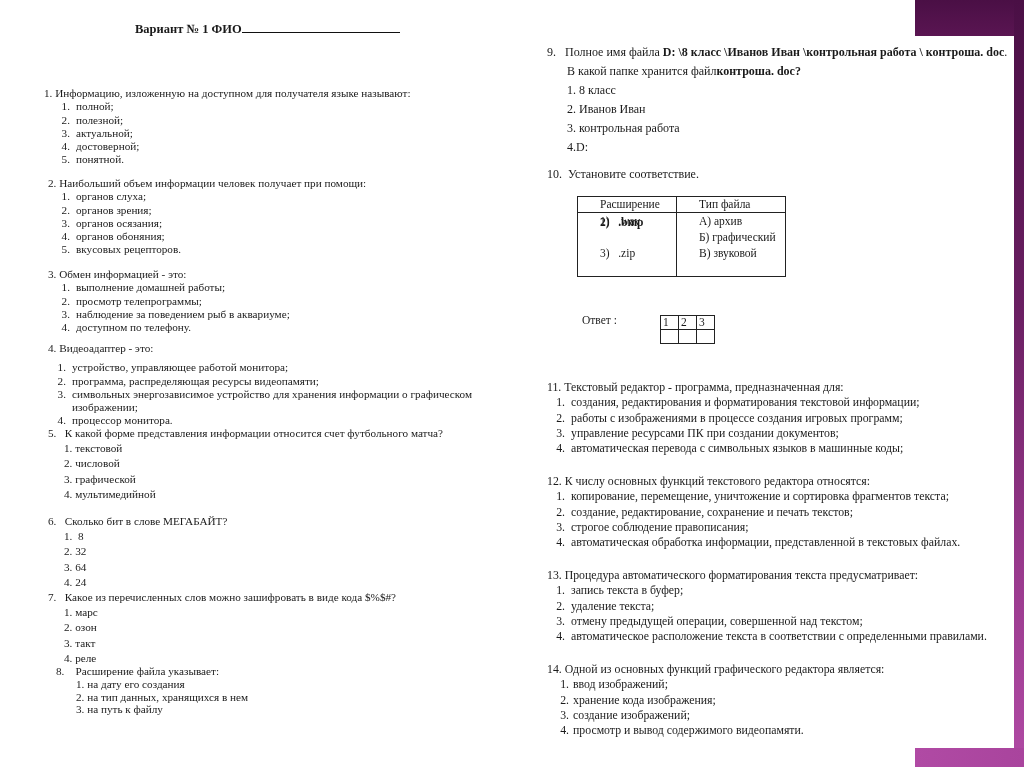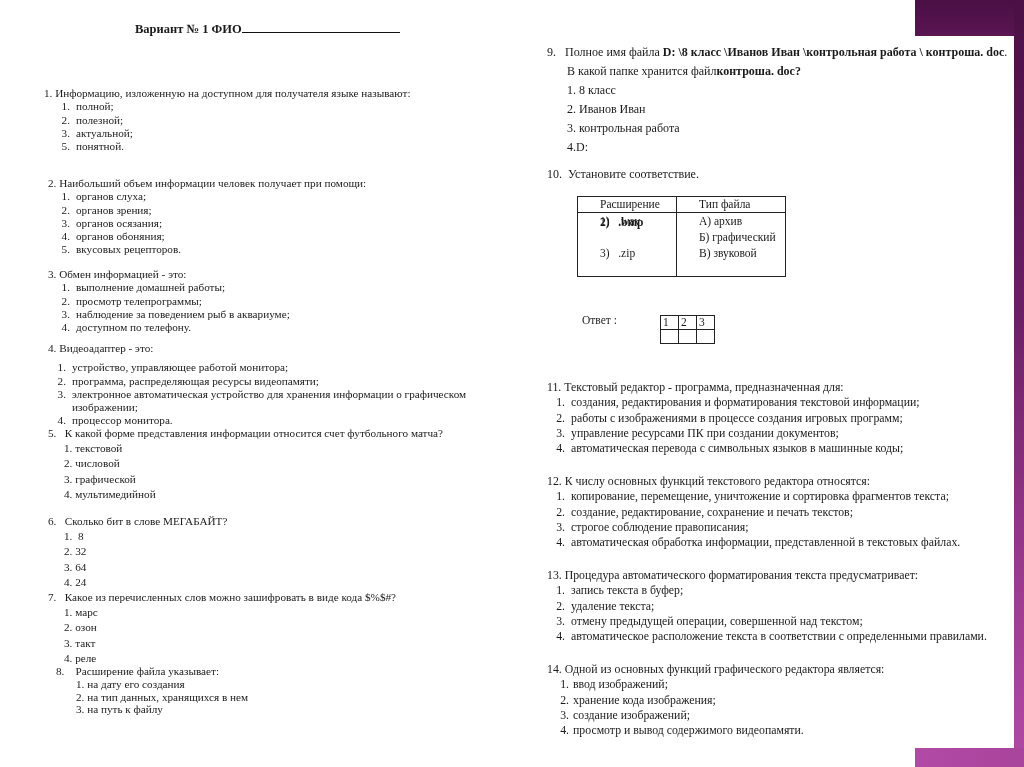--- a/index.html
+++ b/index.html
@@ -63,20 +63,21 @@
 <div class="title">
   <span>Вариант № 1 ФИО</span><span class="blank"></span>
 </div>
 
 <div class="q" style="left:44px;top:87px;font-size:11.2px;line-height:13.3px;">
   <span class="qtext">1. Информацию, изложенную на доступном для получателя языке называют:</span>
   <ol style="padding-left:8px;">
     <li><span class="num">1.</span><span>полной;</span></li>
     <li><span class="num">2.</span><span>полезной;</span></li>
     <li><span class="num">3.</span><span>актуальной;</span></li>
+    <li><span class="num">4.</span><span>достоверной;</span></li>
     <li><span class="num">5.</span><span>понятной.</span></li>
   </ol>
 </div>
 
 <div class="q" style="left:48px;top:177px;font-size:11.2px;line-height:13.3px;">
   <span class="qtext">2. Наибольший объем информации человек получает при помощи:</span>
   <ol style="padding-left:4px;">
     <li><span class="num">1.</span><span>органов слуха;</span></li>
     <li><span class="num">2.</span><span>органов зрения;</span></li>
     <li><span class="num">3.</span><span>органов осязания;</span></li>
@@ -93,21 +94,21 @@
     <li><span class="num">3.</span><span>наблюдение за поведением рыб в аквариуме;</span></li>
     <li><span class="num">4.</span><span>доступном по телефону.</span></li>
   </ol>
 </div>
 
 <div class="q" style="left:48px;top:342px;font-size:11.2px;line-height:13.3px;">
   <span class="qtext" style="margin-bottom:6px;">4.  Видеоадаптер - это:</span>
   <ol style="padding-left:0px;">
     <li><span class="num">1.</span><span>устройство, управляющее работой монитора;</span></li>
     <li><span class="num">2.</span><span>программа, распределяющая ресурсы видеопамяти;</span></li>
-    <li><span class="num">3.</span><span>электронное автоматическая устройство для хранения информации о графическом</span></li>
+    <li><span class="num">3.</span><span>символьных энергозависимое устройство для хранения информации о графическом</span></li>
     <li><span class="num"></span><span>изображении;</span></li>
     <li><span class="num">4.</span><span>процессор монитора.</span></li>
   </ol>
 </div>
 
 <div class="q" style="left:48px;top:426px;font-size:11.2px;line-height:15.2px;">
   <span class="qtext" style="white-space:pre;">5.   К какой форме представления информации относится счет футбольного матча?</span>
   <ol style="padding-left:16px;">
     <li><span>1.</span> <span>текстовой</span></li>
     <li><span>2.</span> <span>числовой</span></li>

